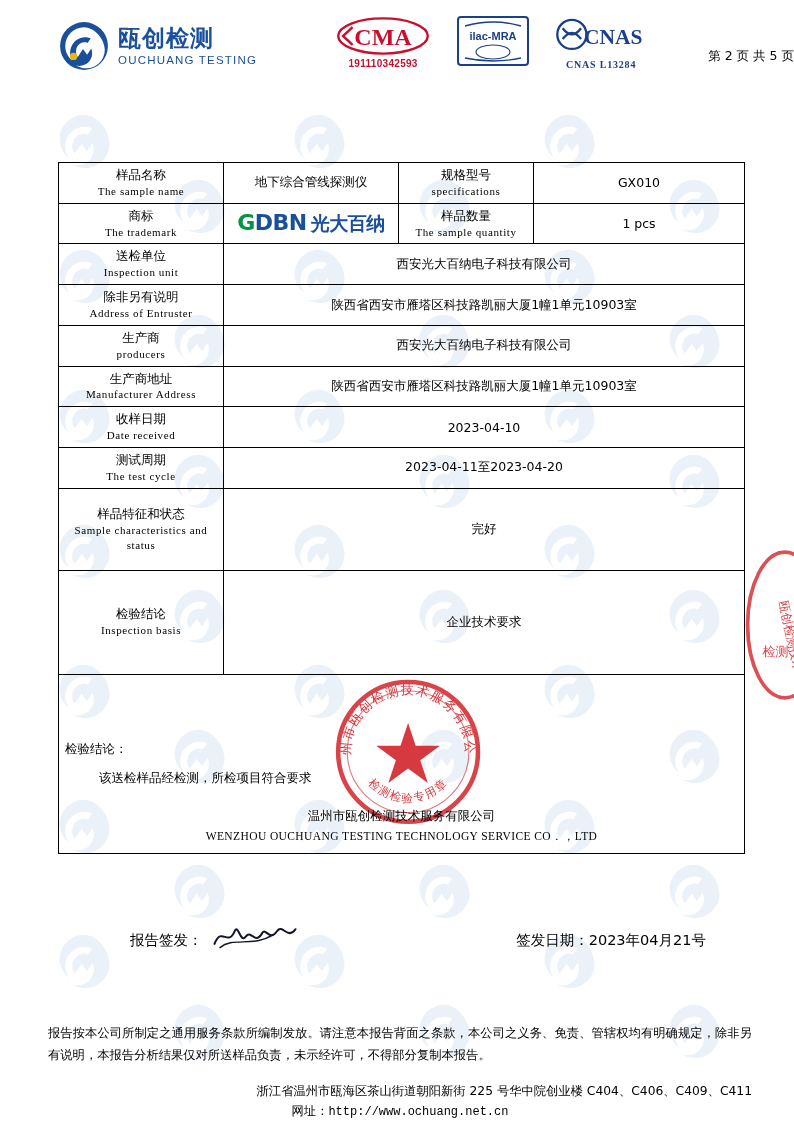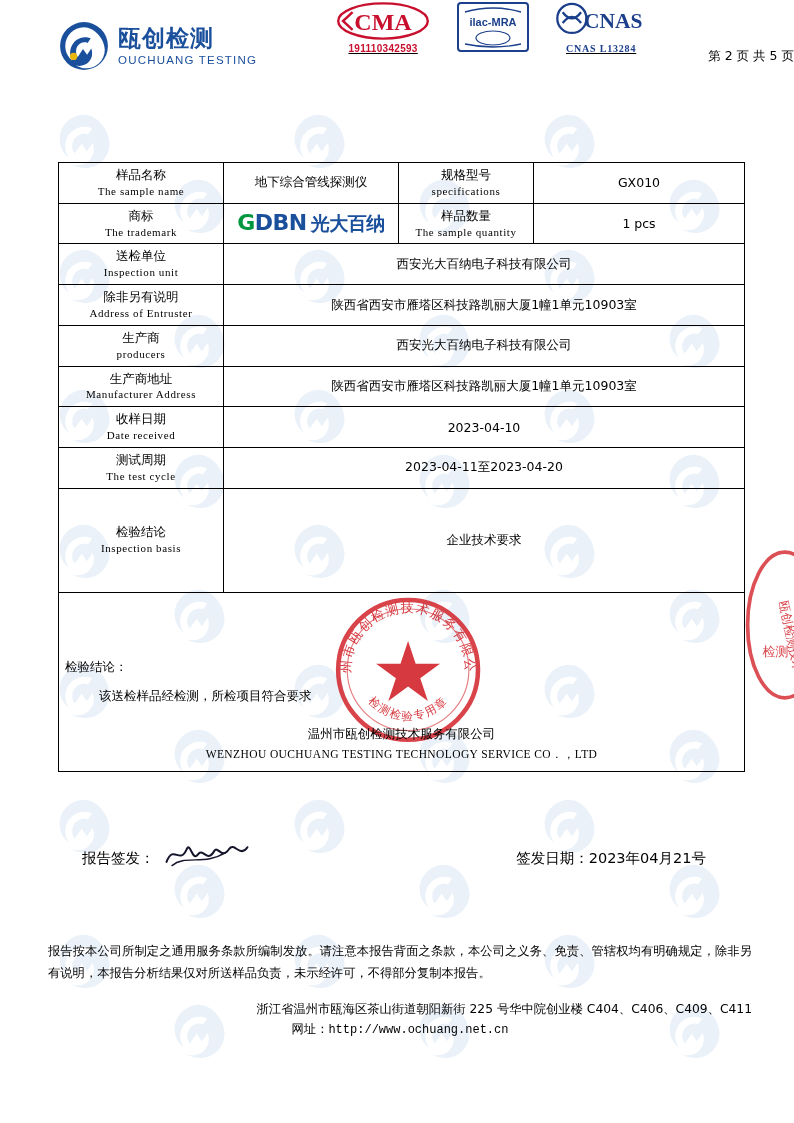--- a/index.html
+++ b/index.html
@@ -67,24 +67,24 @@
   .logo-en {
     font-size: 11.5px;
     color: #1a4f9c;
     letter-spacing: 1.2px;
     margin-top: 3px;
     font-family: "Liberation Sans", sans-serif;
   }
 
   .cert-marks {
     display: flex;
-    align-items: center;
+    align-items: flex-start;
     gap: 26px;
     margin-left: 78px;
-    text-decoration: underline;
+    margin-top: 16px;
   }
   .cma {
     text-align: center;
   }
   .cma-badge {
     width: 96px;
     height: 40px;
     position: relative;
   }
   .cma-num {
@@ -250,21 +250,21 @@
     position: relative;
     z-index: 2;
     margin: 62px 50px 0 58px;
     display: flex;
     align-items: flex-end;
     font-family: "DejaVu Sans", sans-serif;
   }
   .sign-left {
     display: flex;
     align-items: flex-end;
-    margin-left: 24px;
+    margin-left: 72px;
   }
   .sign-label {
     font-size: 14.5px;
   }
   .sign-scribble {
     width: 92px;
     height: 34px;
     margin-left: 6px;
     position: relative;
     top: 4px;
@@ -750,20 +750,27 @@
       </tr>
 
       <tr class="row-h1">
         <td class="lbl">
           <span class="cn">测试周期</span>
           <span class="en">The test cycle</span>
         </td>
         <td class="val" colspan="3">2023-04-11至2023-04-20</td>
       </tr>
 
+      <tr class="tall-sample">
+        <td class="lbl">
+          <span class="cn">样品特征和状态</span>
+          <span class="en">Sample characteristics and status</span>
+        </td>
+        <td class="val" colspan="3">完好</td>
+      </tr>
 
       <tr class="tall-basis">
         <td class="lbl" style="vertical-align:middle">
           <span class="cn">检验结论</span>
           <span class="en">Inspection basis</span>
         </td>
         <td class="val" colspan="3" style="vertical-align:middle">企业技术要求</td>
       </tr>
 
       <tr>

